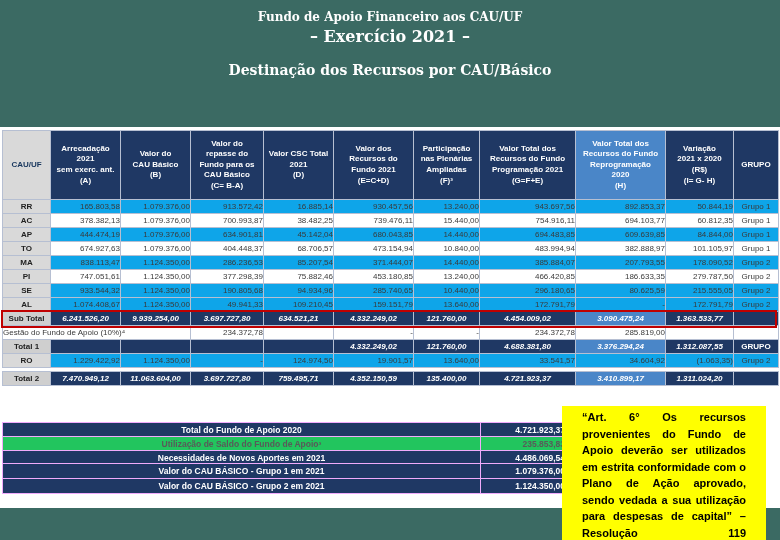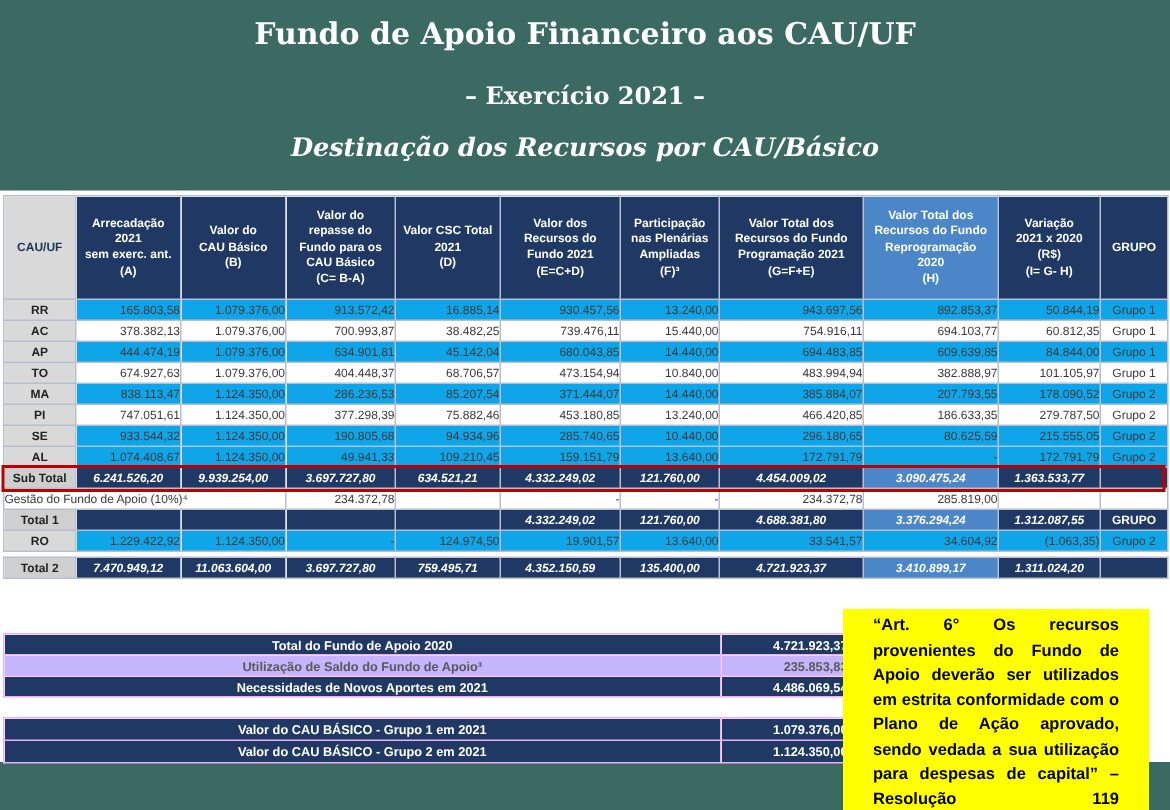--- a/index.html
+++ b/index.html
@@ -1,23 +1,23 @@
 <!DOCTYPE html>
 <html><head>
 <meta charset="utf-8">
 <style>
   html,body{margin:0;padding:0;background:#2f3136;}
   .slide{position:relative;width:780px;height:540px;background:#3b6a63;overflow:hidden;
          font-family:"Liberation Sans",sans-serif;}
   
   .title{position:absolute;top:10px;left:0;right:0;text-align:center;color:#ffffff;
          font-family:"DejaVu Serif",serif;font-weight:bold;}
-  .t1{font-size:20px;margin-bottom:20px;}
+  .t1{font-size:12px;margin-bottom:3px;}
   .t2{font-size:16px;margin-bottom:16px;}
-  .t3{font-size:17px;font-style:italic;}
+  .t3{font-size:14px;}
   
   .panel{position:absolute;left:0;top:127px;width:780px;height:381px;background:#ffffff;}
   
   table{border-collapse:collapse;table-layout:fixed;}
   .main{position:absolute;left:2px;top:130px;width:776px;background:#fff;
         font-size:8px;color:#3a3a3a;}
   .main th,.main td{border:1px solid #b6bfd2;overflow:hidden;white-space:nowrap;padding:0;}
   .main thead th{height:68px;white-space:pre-line;font-weight:bold;text-align:center;
         vertical-align:middle;padding:0 1px;line-height:1.32;}
   .hnavy{background:#1f3864;color:#ffffff;}
@@ -37,23 +37,23 @@
   .spacer{height:3px !important;border:none !important;background:#ffffff;}
   
   .red-box{position:absolute;left:1px;top:310px;width:776px;height:18px;
            border:2px solid #c00000;box-sizing:border-box;pointer-events:none;}
   
   .sum{position:absolute;font-size:8.5px;font-weight:bold;}
   .sum td{border:1px solid #f0abfc;height:11px;overflow:hidden;white-space:nowrap;}
   .s-lbl{text-align:center;}
   .s-val{text-align:right;padding-right:3px;}
   .s-navy td{background:#1f3864;color:#ffffff;}
-  .s-light td{background:#c4b5fd;color:#595959;}
+  .s-light td{background:#22c55e;color:#595959;}
   .sum1{left:2px;top:422px;width:566px;}
-  .sum2{left:2px;top:478px;width:566px;padding-left:32px;}
+  .sum2{left:2px;top:463px;width:566px;padding-left:32px;}
   .sum2 td{height:12px;}
   
   .note{position:absolute;left:562px;top:406px;width:204px;box-sizing:border-box;
         background:#ffff00;color:#000000;font-weight:bold;font-size:11px;line-height:16.5px;
         padding:3px 20px;text-align:justify;text-align-last:justify;}
 </style>
 </head>
 <body>
 
 <div class="slide">

